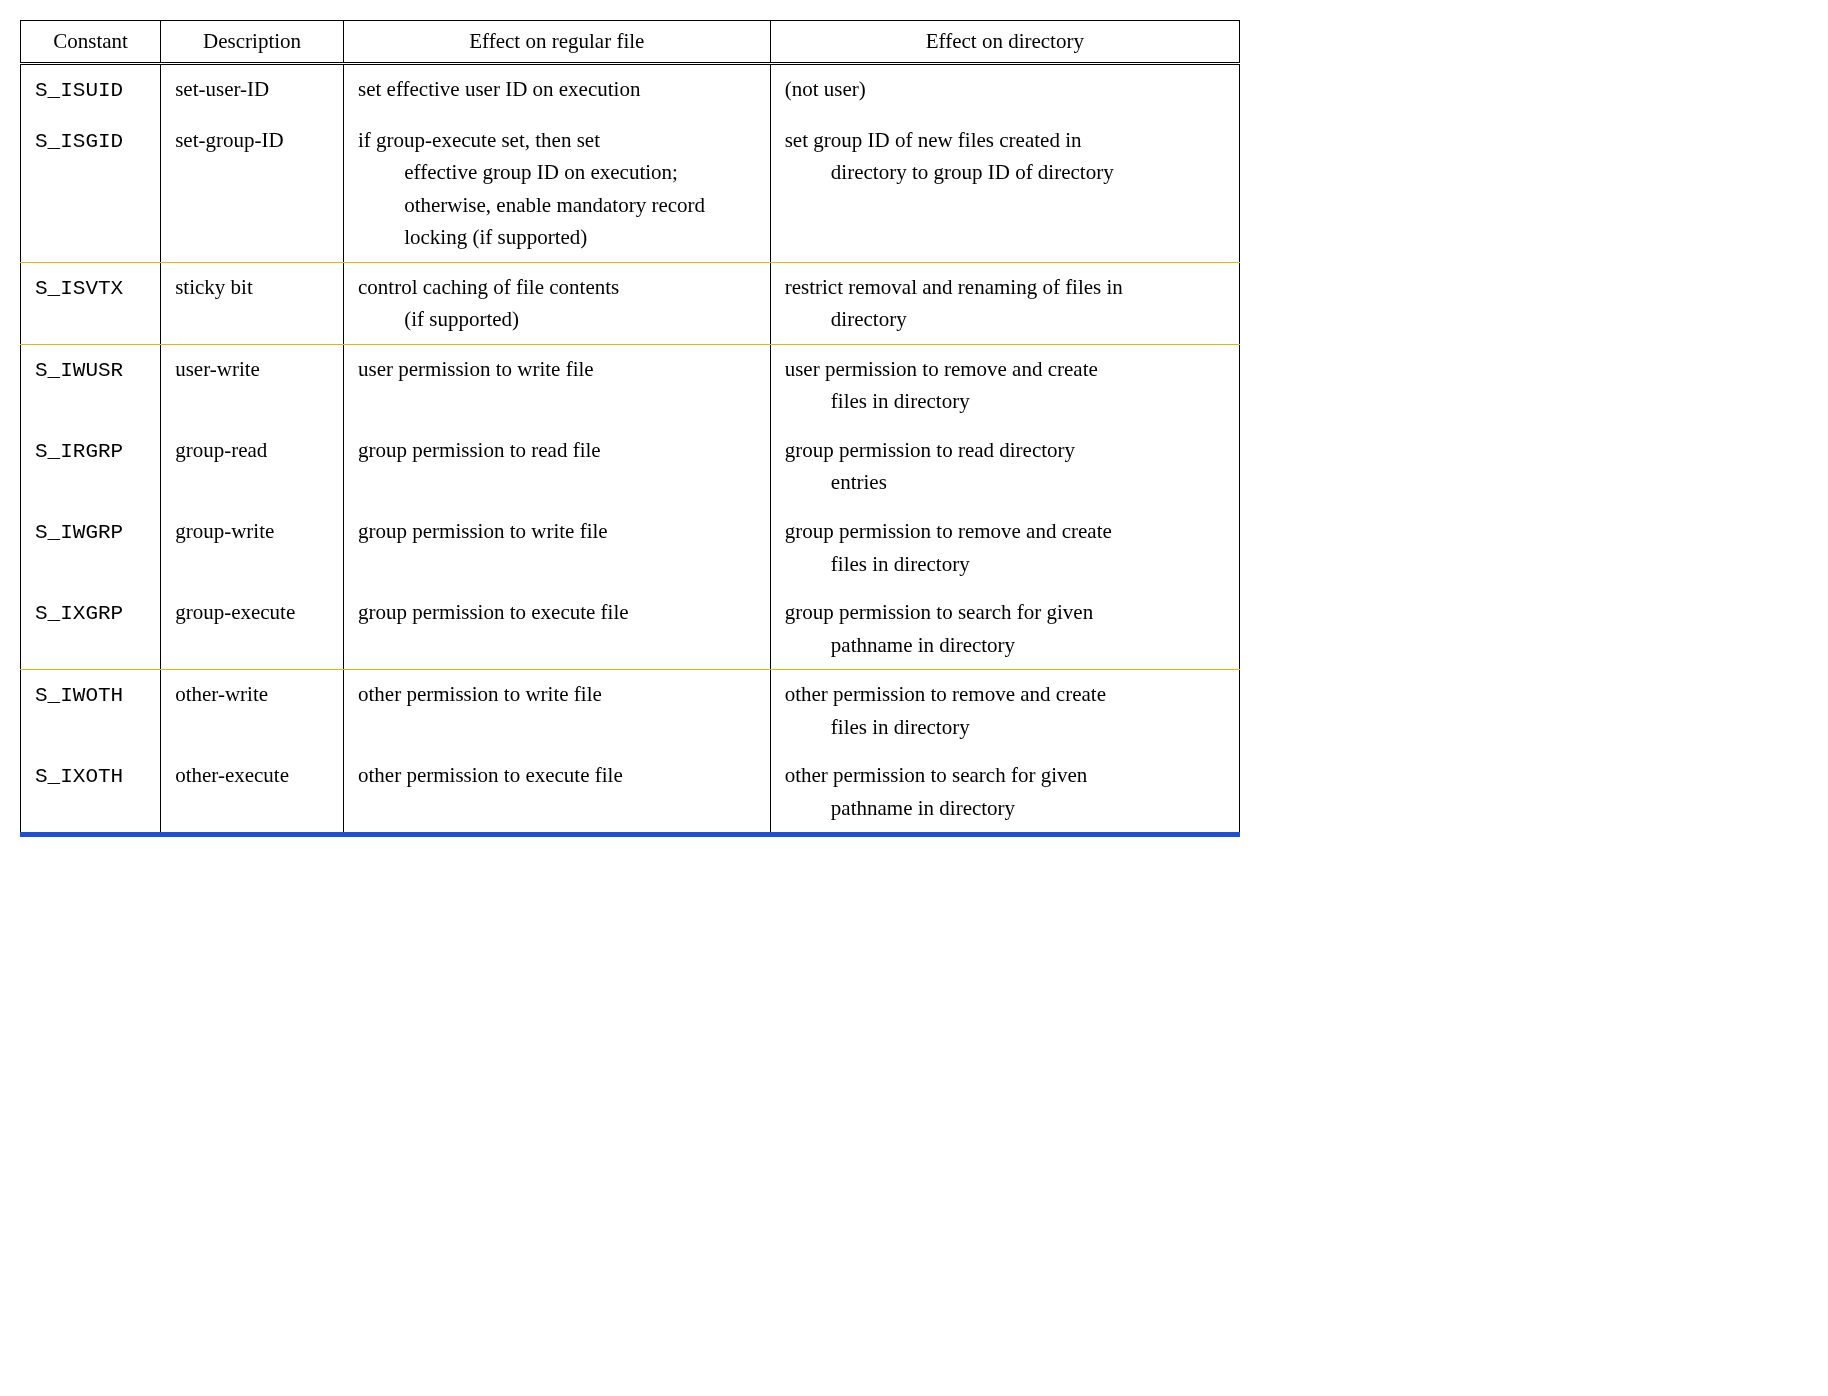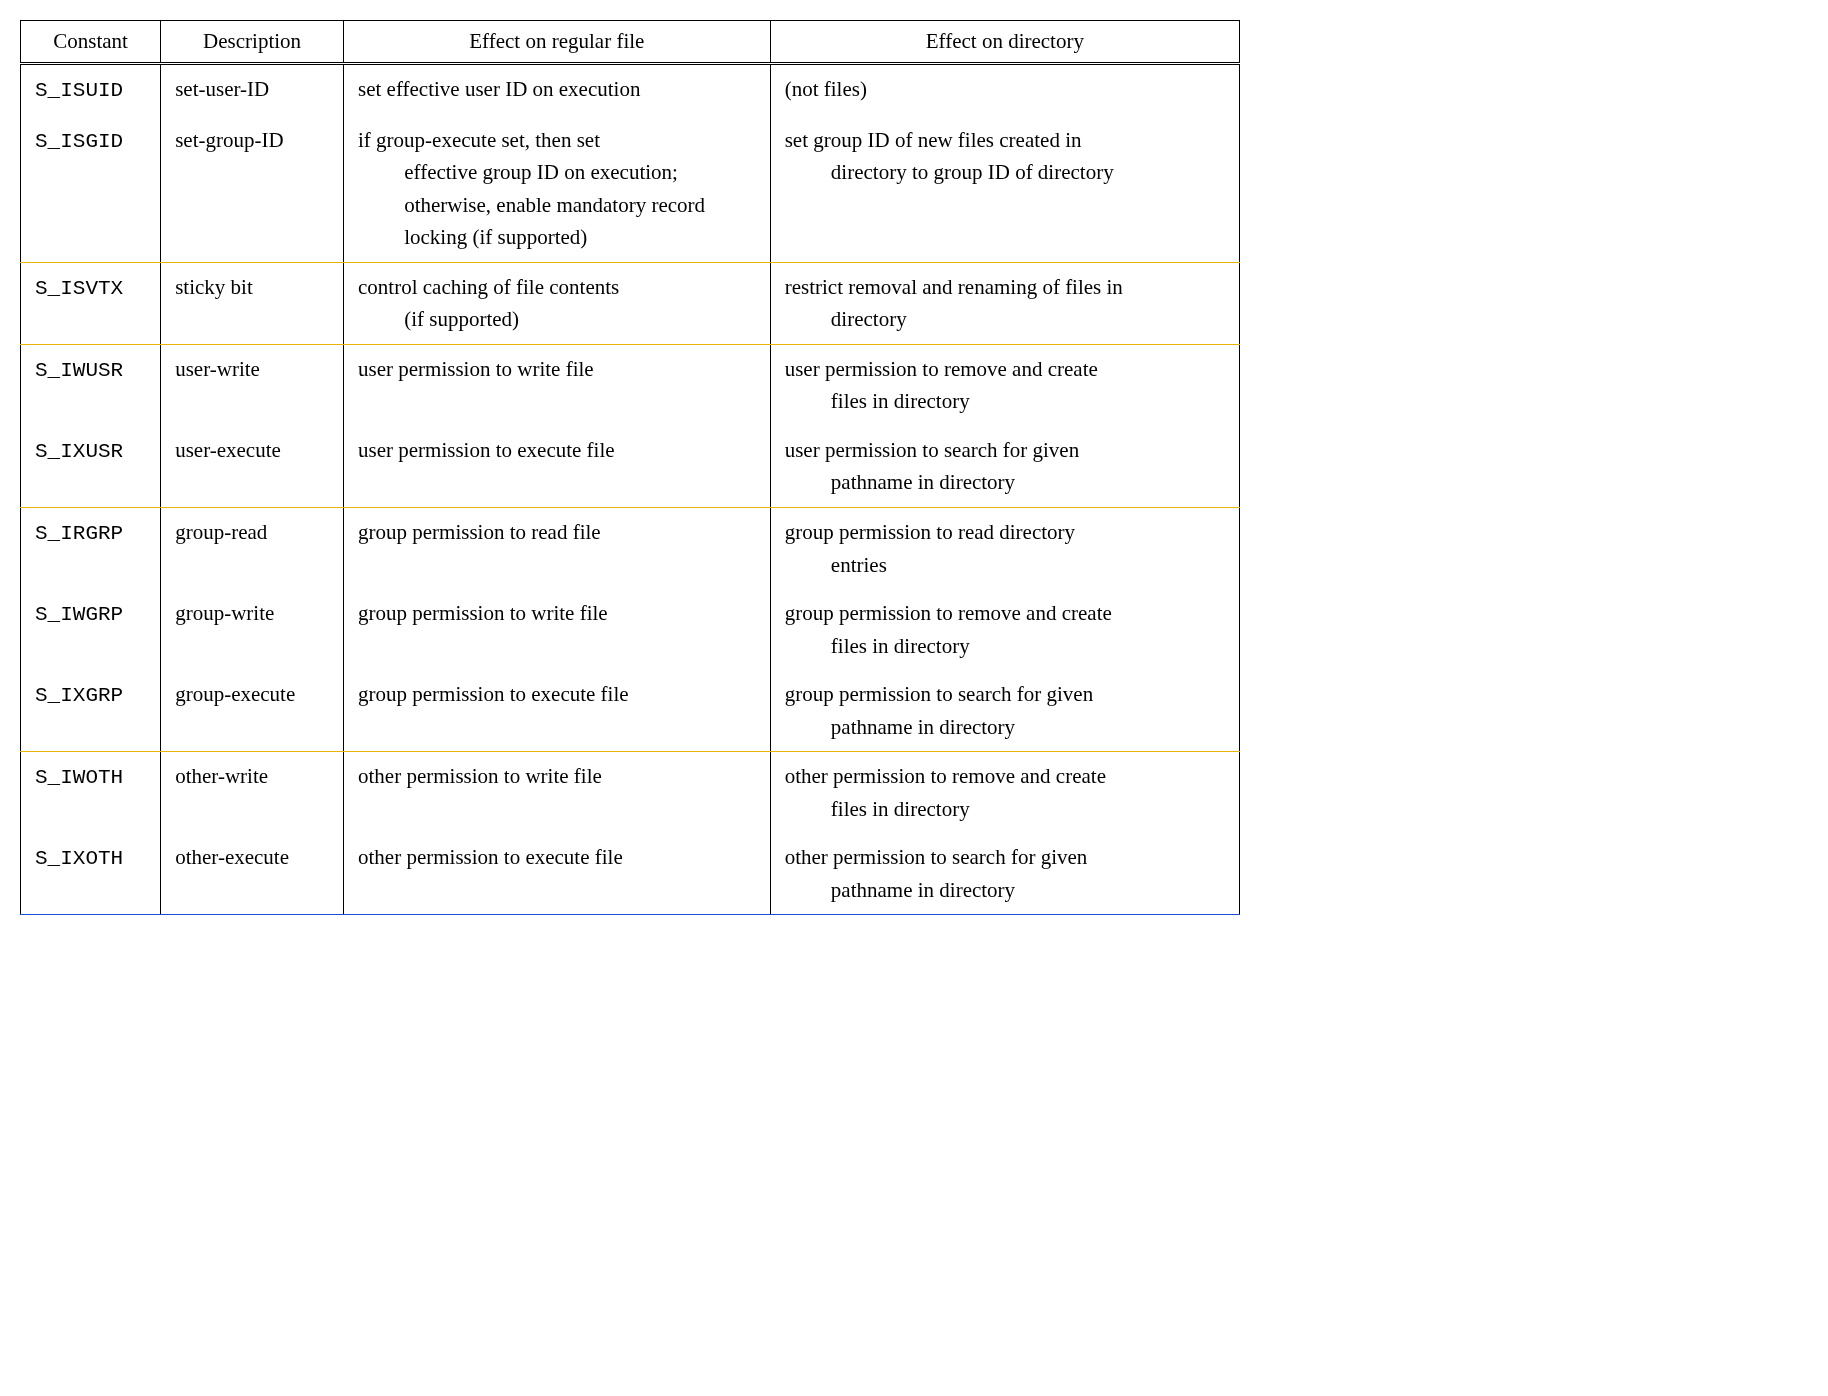--- a/index.html
+++ b/index.html
@@ -27,21 +27,21 @@
       padding: 8px 14px;
       vertical-align: top;
       border-left: 1px solid #000;
       border-right: 1px solid #000;
       line-height: 1.55;
     }
     
     thead th { border-bottom: 1px solid #000; }
     tbody tr.sep-after td { border-bottom: 1px solid #eab308; }
     tbody tr.double-top td { border-top: 3px double #000; }
-    tbody tr:last-child td { border-bottom: 1px solid #1d4ed8; }
+    tbody tr:last-child td { border-bottom: 5px solid #1d4ed8; }
     .const {
       font-family: Courier, 'Courier New', monospace;
       white-space: nowrap;
       margin-top: 14px;
     }
     .indent {
       display: block;
       padding-left: 2.2em;
       text-indent: -0em;
     }
@@ -66,45 +66,39 @@
       <th>Description</th>
       <th>Effect on regular file</th>
       <th>Effect on directory</th>
     </tr>
   </thead>
   <tbody id="tbody">
       <tr class="double-top">
         <td><span class="const">S_ISUID</span></td>
         <td>set-user-ID</td>
         <td><span>set effective user ID on execution</span></td>
-        <td><span>(not files)</span></td>
+        <td><span>(not user)</span></td>
       </tr>
       <tr class="sep-after">
         <td><span class="const">S_ISGID</span></td>
         <td>set-group-ID</td>
         <td><span>if group-execute set, then set</span><span class="indent">effective group ID on execution; otherwise, enable mandatory record locking (if supported)</span></td>
         <td><span>set group ID of new files created in</span><span class="indent">directory to group ID of directory</span></td>
       </tr>
       <tr class="sep-after">
         <td><span class="const">S_ISVTX</span></td>
         <td>sticky bit</td>
         <td><span>control caching of file contents</span><span class="indent">(if supported)</span></td>
         <td><span>restrict removal and renaming of files in</span><span class="indent">directory</span></td>
       </tr>
       <tr>
         <td><span class="const">S_IWUSR</span></td>
         <td>user-write</td>
         <td><span>user permission to write file</span></td>
         <td><span>user permission to remove and create</span><span class="indent">files in directory</span></td>
-      </tr>
-      <tr class="sep-after">
-        <td><span class="const">S_IXUSR</span></td>
-        <td>user-execute</td>
-        <td><span>user permission to execute file</span></td>
-        <td><span>user permission to search for given</span><span class="indent">pathname in directory</span></td>
       </tr>
       <tr>
         <td><span class="const">S_IRGRP</span></td>
         <td>group-read</td>
         <td><span>group permission to read file</span></td>
         <td><span>group permission to read directory</span><span class="indent">entries</span></td>
       </tr>
       <tr>
         <td><span class="const">S_IWGRP</span></td>
         <td>group-write</td>

